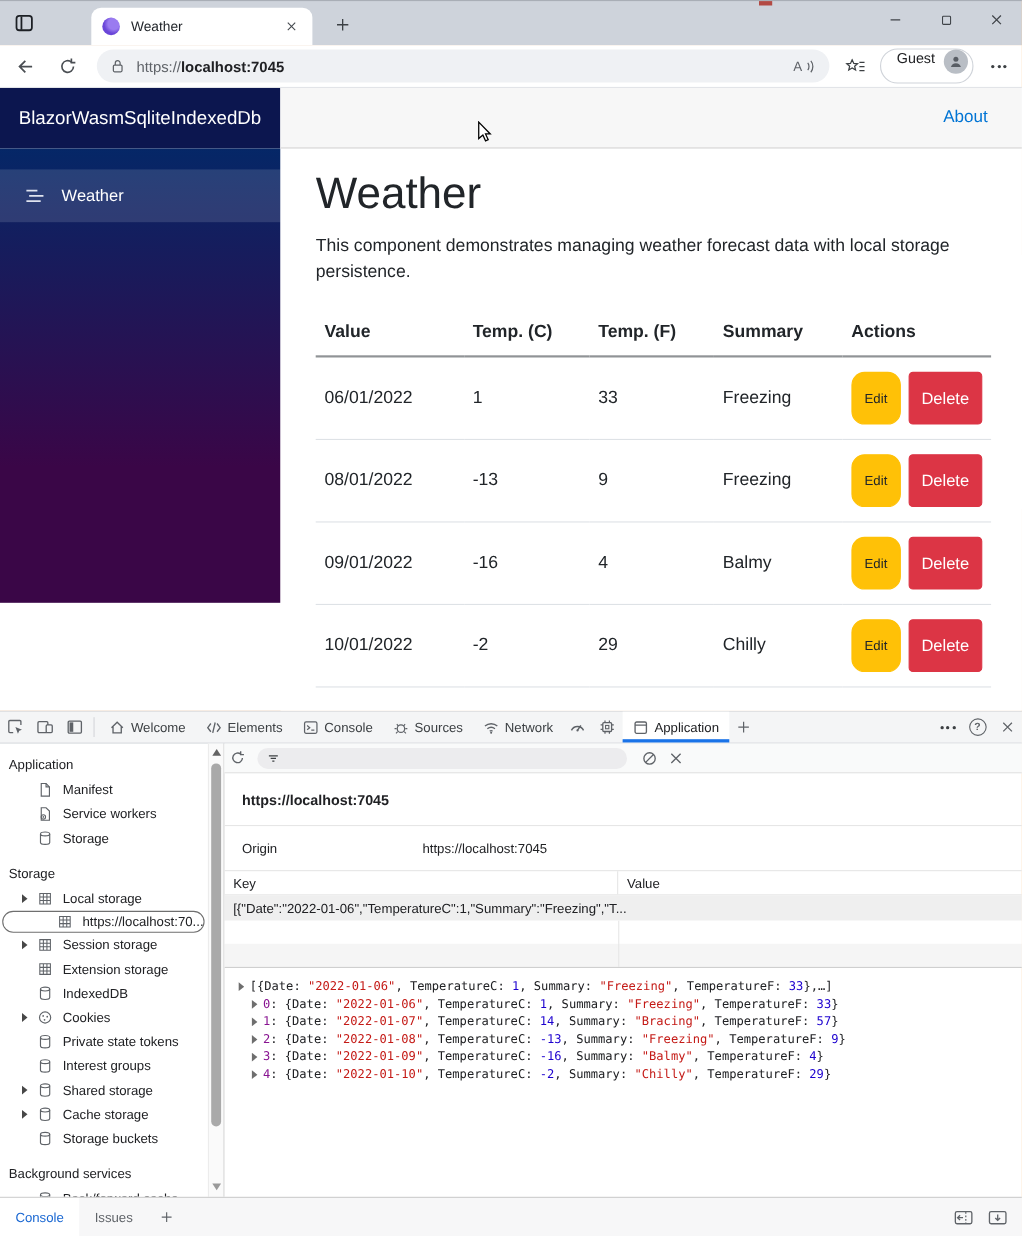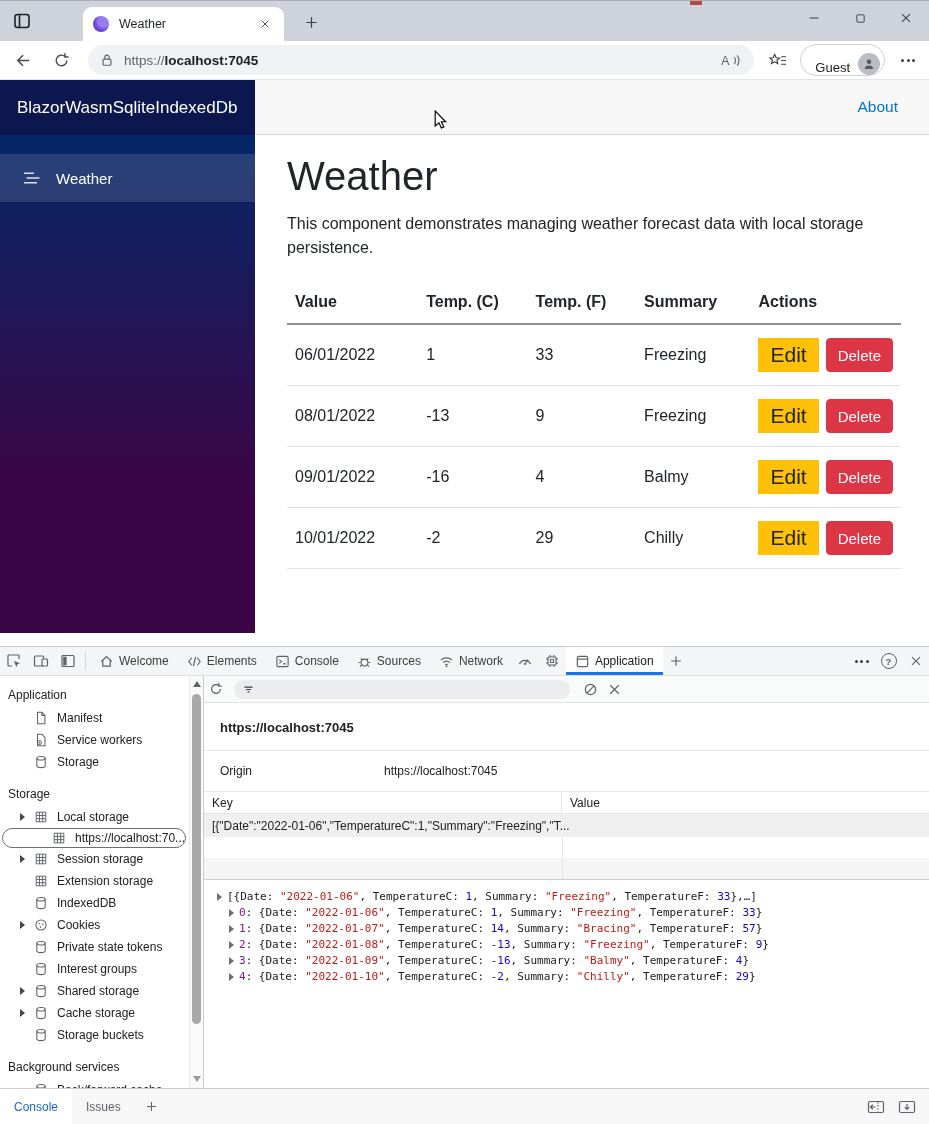--- a/index.html
+++ b/index.html
@@ -20,46 +20,46 @@
 
   .toolbar{height:39px;background:#fff;border-bottom:1px solid #e2e4e8;display:flex;align-items:center;box-sizing:border-box;}
   .nav-btn{width:30px;height:30px;display:flex;align-items:center;justify-content:center;color:#4a4e53;margin-left:8px;}
   .address{flex:1;height:30px;background:#eff1f4;border-radius:15px;margin:0 10px 0 12px;display:flex;align-items:center;padding:0 12px;box-sizing:border-box;}
   .addr-lock{color:#5f6368;margin-right:10px;display:flex;}
   .url{font-size:13.5px;color:#202124;flex:1;white-space:nowrap;overflow:hidden;}
   .url .scheme{color:#5f6368;}
   .url .host{color:#202124;font-weight:700;font-weight:600;}
   .read-aloud{color:#5f6368;display:flex;margin-left:8px;}
   .hub-icon{width:26px;height:26px;display:flex;align-items:center;justify-content:center;color:#3c4043;}
-  .guest-pill{height:30px;border:1px solid #cfd3d9;border-radius:16px;background:#fff;display:flex;align-items:flex-end;padding:0 4px 0 14px;margin:0 10px;}
+  .guest-pill{height:30px;border:1px solid #cfd3d9;border-radius:16px;background:#fff;display:flex;align-items:flex-start;padding:0 4px 0 14px;margin:0 10px;}
   .guest-pill .gname{font-size:13px;color:#202124;margin-right:8px;}
   .avatar{width:22px;height:22px;border-radius:50%;background:#b9bec5;display:flex;align-items:center;justify-content:center;color:#585d64;}
   .more-btn{width:26px;height:26px;display:flex;align-items:center;justify-content:center;gap:2.5px;margin-right:8px;}
   .dot{width:3px;height:3px;border-radius:50%;background:#3c4043;}
 
   
   .app{height:566px;display:flex;position:relative;background:#fff;}
-  .sidebar{width:255px;height:553px;display:flex;flex-direction:column;flex:none;}
+  .sidebar{width:255px;height:468px;display:flex;flex-direction:column;flex:none;}
   .brand{height:55px;background:#0c164f;color:#fff;font-size:17px;display:flex;align-items:center;padding-left:17px;white-space:nowrap;overflow:hidden;flex:none;}
   .side-nav{flex:1;background:linear-gradient(180deg,#052767 0%,#3a0647 70%);padding-top:19px;}
   .nav-item{height:48px;display:flex;align-items:center;padding-left:23px;gap:15px;background:rgba(255,255,255,0.13);color:#ffffff;font-size:15px;}
   .nav-item .nicon{color:#dfe3ef;display:flex;}
   .main{flex:1;background:#fff;display:flex;flex-direction:column;min-width:0;}
   .top-row{height:55px;background:#f7f7f7;border-bottom:1px solid #d6d5d5;display:flex;align-items:center;justify-content:flex-end;padding-right:31px;box-sizing:border-box;flex:none;}
   .about{color:#0074d4;font-size:15.5px;text-decoration:none;}
   .content{padding:19px 28px 0 32px;}
   h1.page-title{font-size:40px;font-weight:500;color:#212529;margin:0 0 13px 0;}
   .intro{font-size:16px;color:#212529;line-height:1.5;margin:0 0 21px 0;max-width:600px;}
   .btn-add{background:#1b6ec2;border:1px solid #1861ac;color:#fff;font-size:16px;padding:8px 16px;border-radius:4px;font-family:inherit;}
   table.weather{border-collapse:collapse;margin-top:25px;font-size:16px;color:#212529;width:614px;}
   table.weather th{text-align:left;font-weight:700;padding:8px 8px 12px 8px;border-bottom:2px solid #909396;}
   table.weather td{padding:13px 8px;border-bottom:1px solid #dee2e6;vertical-align:middle;}
   .col-date{width:123px}.col-c{width:104px}.col-f{width:103px}.col-s{width:104px}
   .actions-cell{display:flex;gap:7px;}
-  .btn-edit{background:#ffc107;border:1px solid #ffc107;color:#212529;font-size:21px;padding:4px 11px;border-radius:0;font-family:inherit;}
+  .btn-edit{background:#ffc107;border:1px solid #ffc107;color:#212529;font-size:12px;padding:16px 11px;border-radius:12px;font-family:inherit;}
   .btn-del{background:#dc3545;border:1px solid #dc3545;color:#fff;font-size:15px;padding:6px 11px;border-radius:4px;font-family:inherit;}
   .cursor{position:absolute;left:434px;top:30px;pointer-events:none;}
 
   
   .devtools{height:478px;border-top:1px solid #c6c9ce;box-sizing:border-box;display:flex;flex-direction:column;background:#fff;}
   .dt-tabbar{height:29px;background:#f4f5f6;border-bottom:1px solid #dadce0;display:flex;align-items:stretch;box-sizing:border-box;flex:none;font-size:12px;color:#3c4043;}
   .dt-icobtn{width:27px;display:flex;align-items:center;justify-content:center;color:#5f6368;}
   .dt-sep{width:1px;background:#d4d6d9;margin:5px 4px;}
   .dt-tab{display:flex;align-items:center;gap:5px;padding:0 9px;color:#3c4043;}
   .dt-tab .ticon{color:#5f6368;display:flex;}

